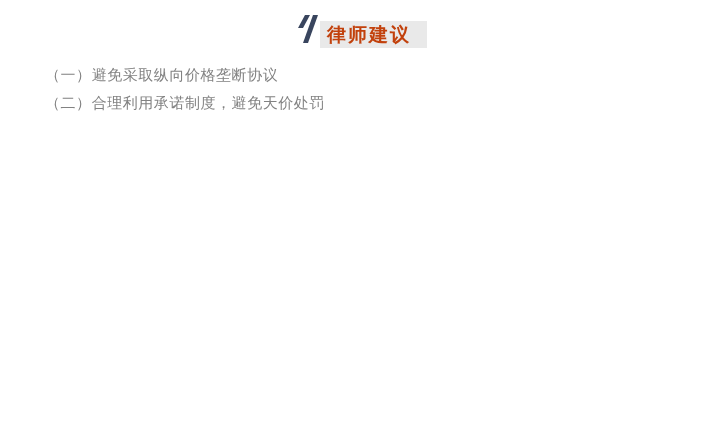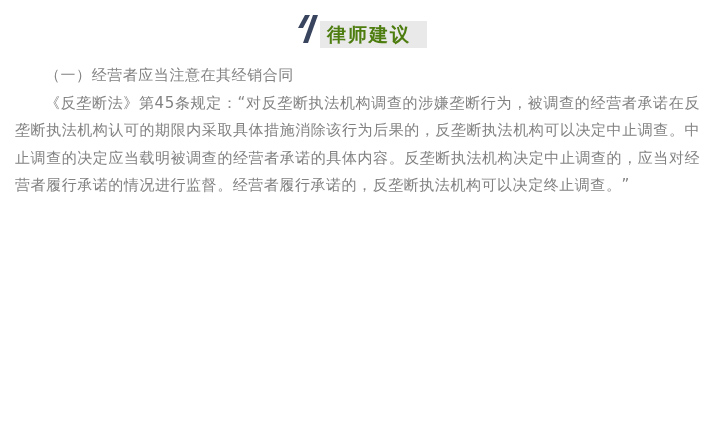--- a/index.html
+++ b/index.html
@@ -27,21 +27,21 @@
     width: 22px;
     height: 30px;
     margin-top: 1px;
     flex: 0 0 auto;
   }
   .title {
     display: inline-block;
     margin-top: 8px;
     margin-left: 2px;
     background: #e9e9e9;
-    color: #4d7c0f;
+    color: #c2410c;
     font-size: 19px;
     font-weight: bold;
     line-height: 26px;
     letter-spacing: 2px;
     padding: 0 16px 1px 7px;
     white-space: nowrap;
   }
   .body-text {
     position: absolute;
     top: 62px;
@@ -69,17 +69,17 @@
     <span class="quote-icon">
       <svg width="22" height="30" viewBox="0 0 22 30" xmlns="http://www.w3.org/2000/svg">
         <polygon points="9,1 14,1 7,14 2,14" fill="#39455e"></polygon>
         <polygon points="17,1 22,1 12,29 7,29" fill="#39455e"></polygon>
       </svg>
     </span>
     <span class="title">律师建议</span>
   </div>
 
   <div class="body-text">
-    <p>（一）经营者应当注意在其经销合同</p>
-    <p>《反垄断法》第45条规定：“对反垄断执法机构调查的涉嫌垄断行为，被调查的经营者承诺在反垄断执法机构认可的期限内采取具体措施消除该行为后果的，反垄断执法机构可以决定中止调查。中止调查的决定应当载明被调查的经营者承诺的具体内容。反垄断执法机构决定中止调查的，应当对经营者履行承诺的情况进行监督。经营者履行承诺的，反垄断执法机构可以决定终止调查。”</p>
+    <p>（一）避免采取纵向价格垄断协议</p>
+    <p>（二）合理利用承诺制度，避免天价处罚</p>
   </div>
 
 </div>
 
 </body></html>

